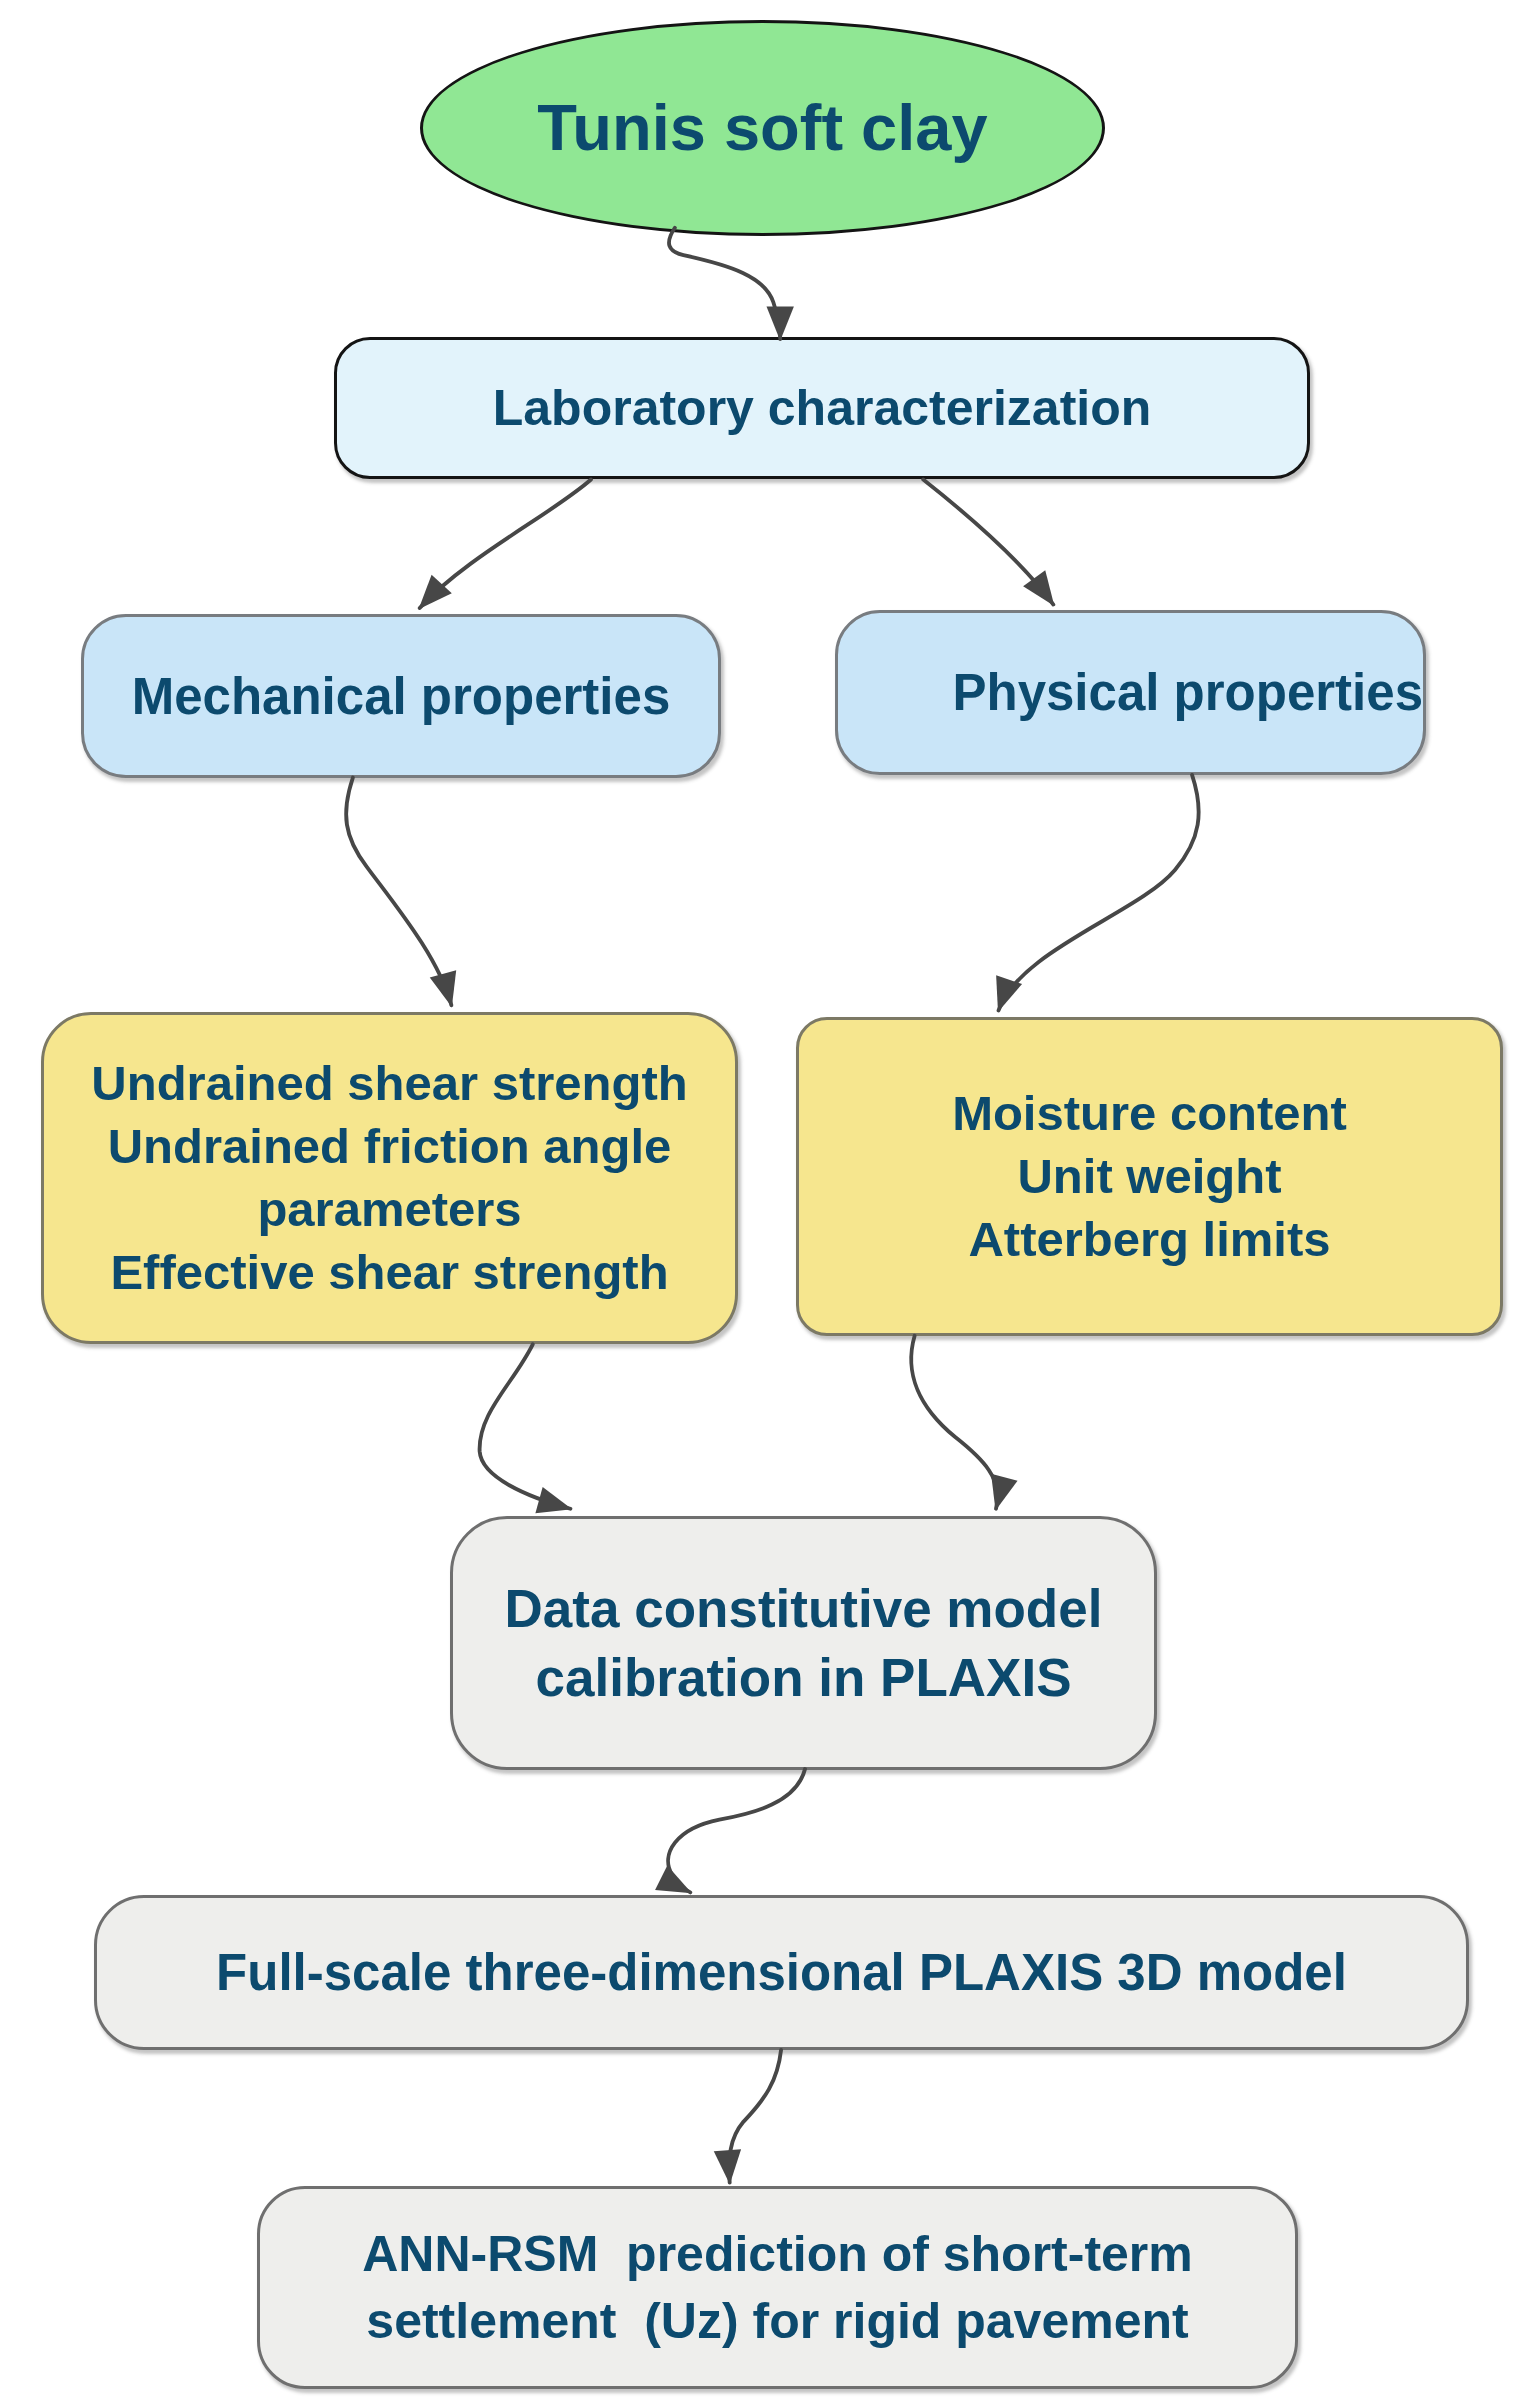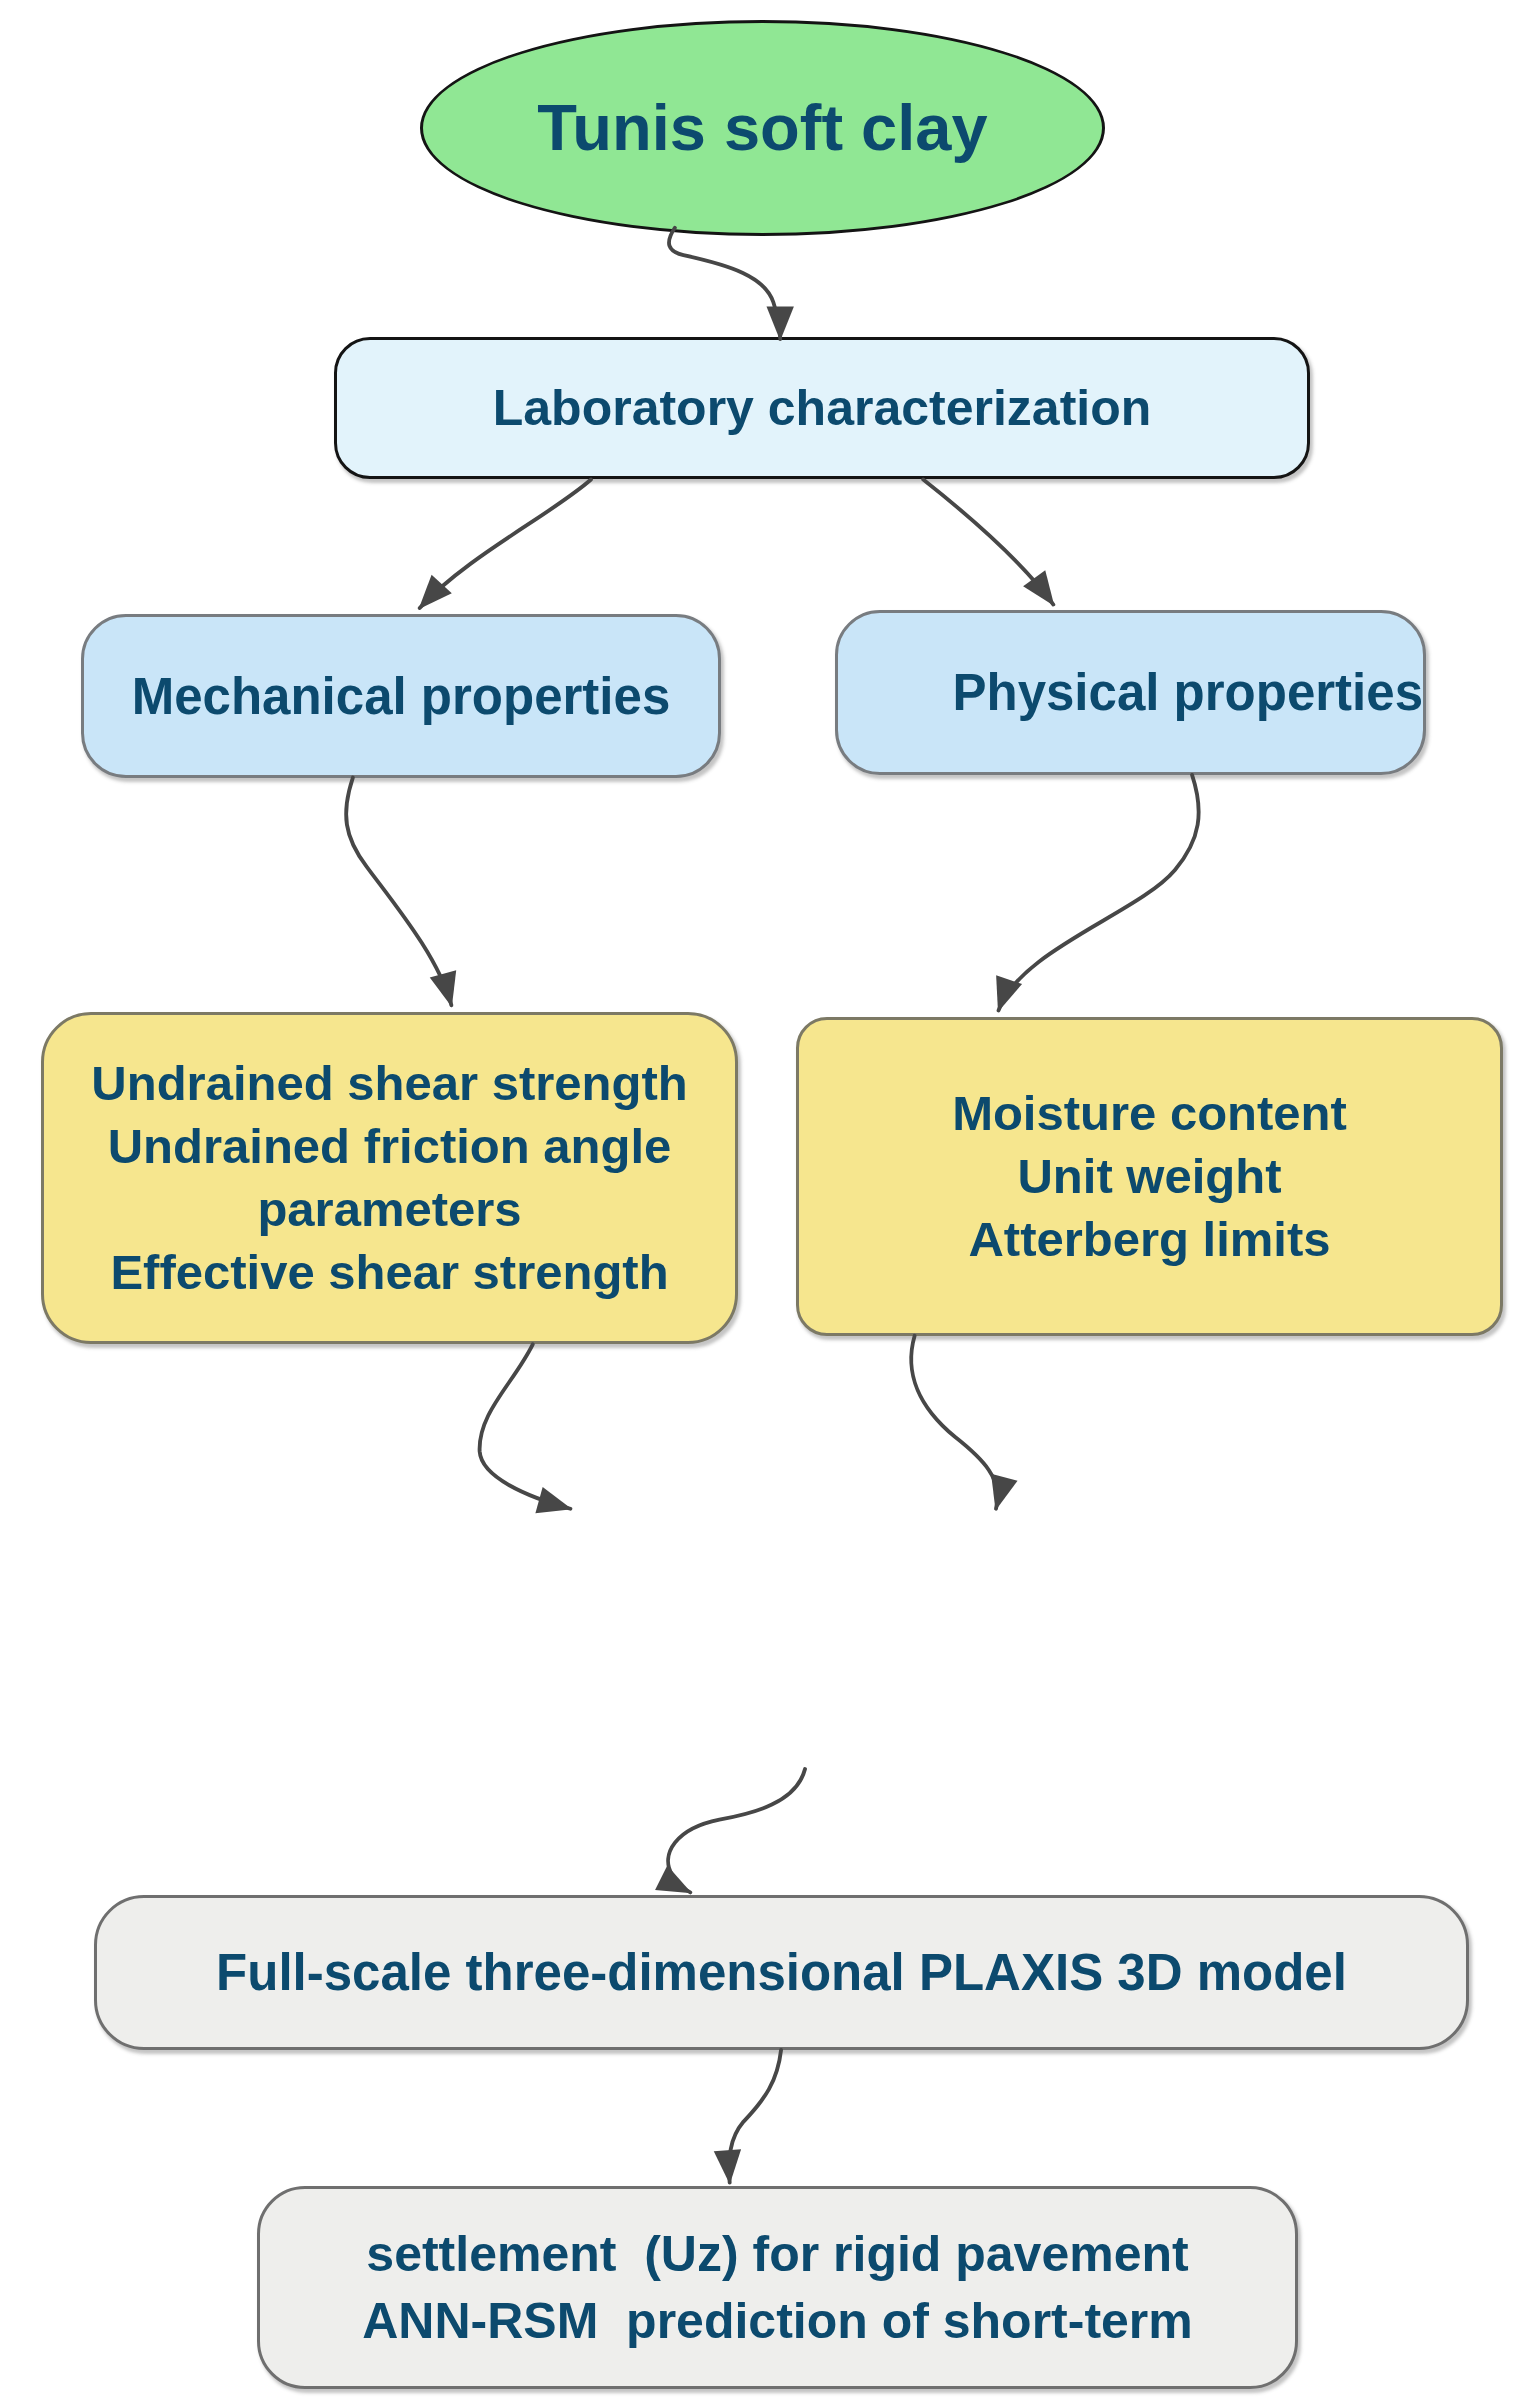--- a/index.html
+++ b/index.html
@@ -75,24 +75,28 @@
     <div class="line">parameters</div>
     <div class="line">Effective shear strength</div>
   </div>
 
   <div class="node yellowR shadow">
     <div class="line">Moisture content</div>
     <div class="line">Unit weight</div>
     <div class="line">Atterberg limits</div>
   </div>
 
+  <div class="node calib shadow">
+    <div class="line">Data constitutive model</div>
+    <div class="line">calibration in PLAXIS</div>
+  </div>
 
   <div class="node full shadow">
     <span class="line">Full-scale three-dimensional PLAXIS 3D model</span>
   </div>
 
   <div class="node ann shadow">
+    <div class="line">ANN-RSM  prediction of short-term</div>
     <div class="line">settlement  (Uz) for rigid pavement</div>
-    <div class="line">ANN-RSM  prediction of short-term</div>
   </div>
 
 </div>
 
 
 </body></html>

